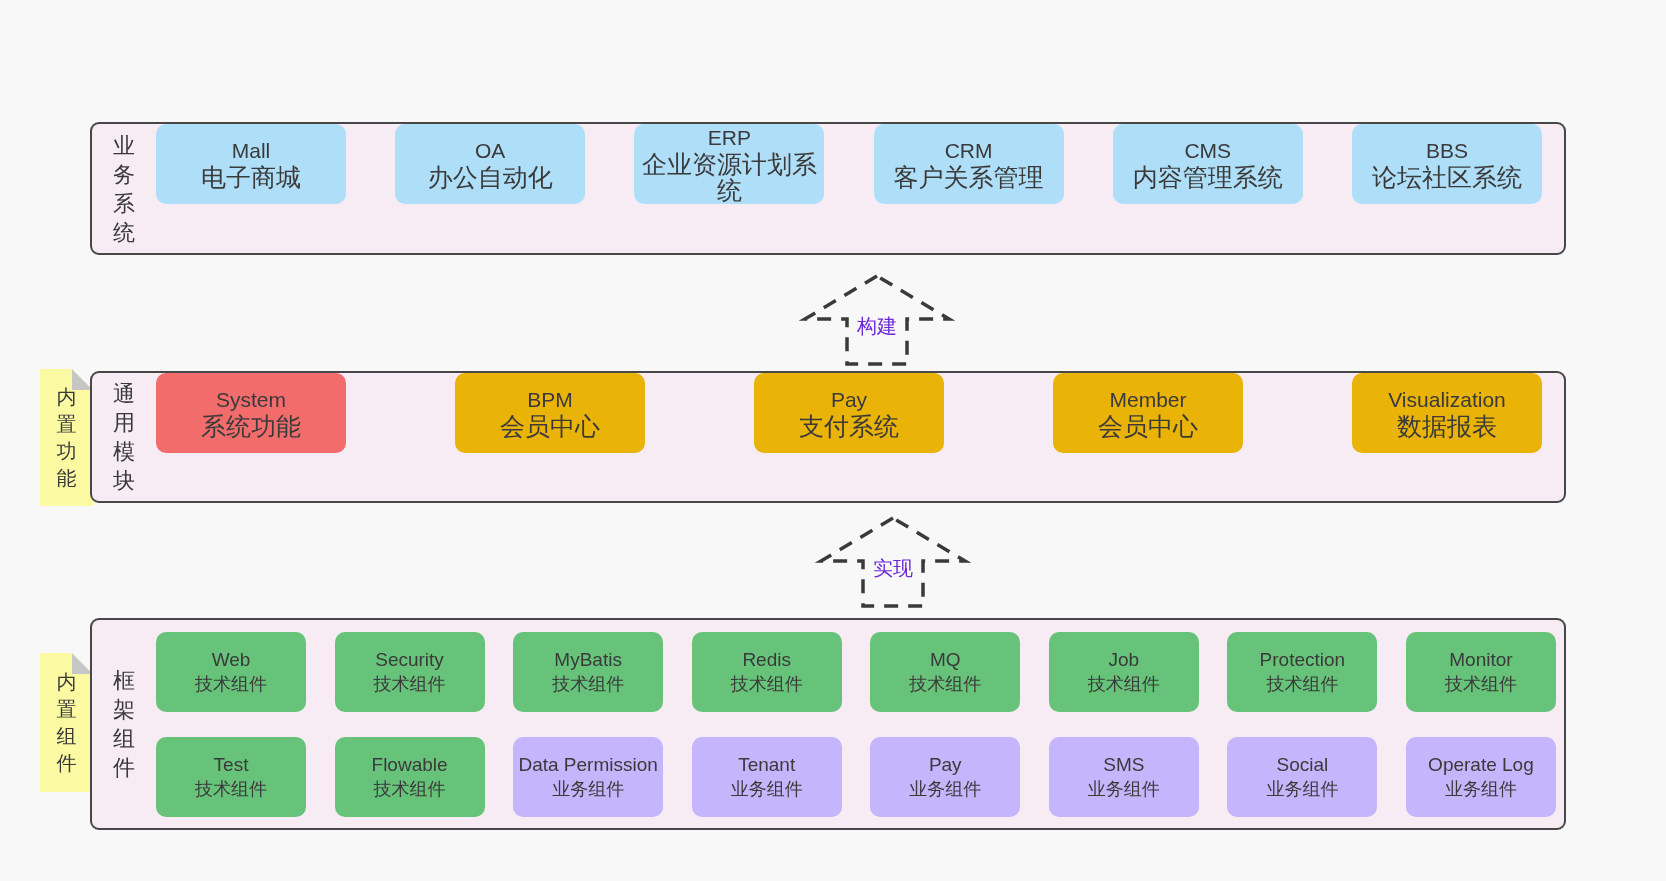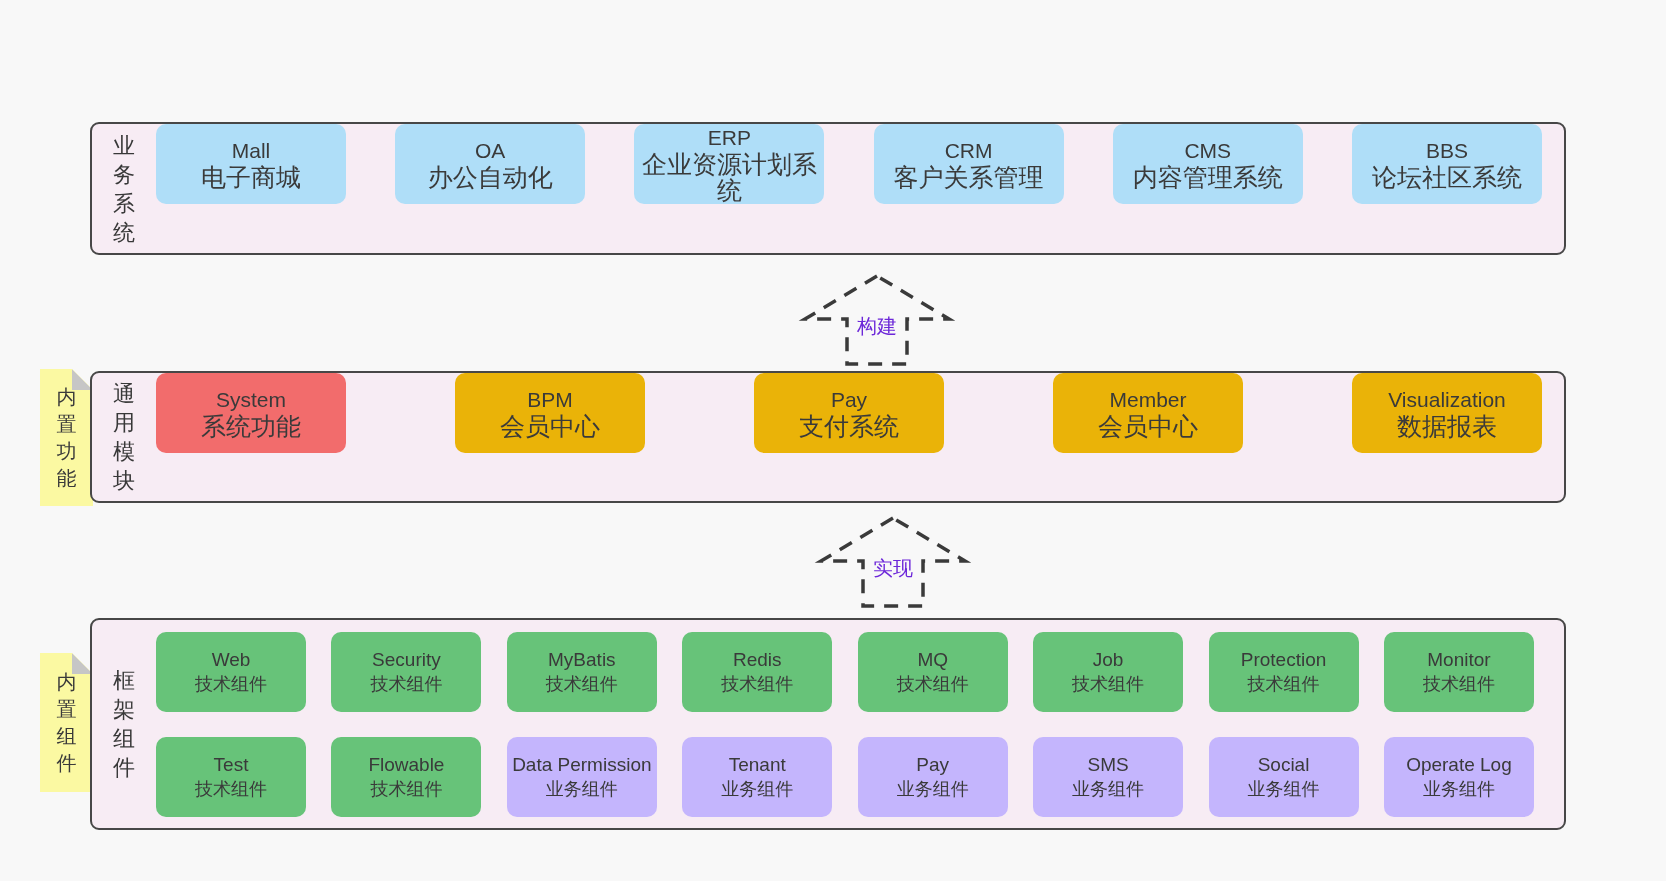--- a/index.html
+++ b/index.html
@@ -5,21 +5,21 @@
   html,body{margin:0;padding:0;background:#f8f8f8;font-family:"Liberation Sans",sans-serif;color:#3e3e3e;}
   .stage{position:relative;width:1666px;height:881px;overflow:hidden;background:#f8f8f8;}
 
   .panel{position:absolute;box-sizing:border-box;background:#f7ecf4;border:2px solid #474747;
          border-radius:9px;display:flex;z-index:1;}
   .side-label{width:64px;display:flex;flex-direction:column;align-items:center;justify-content:center;
               font-size:22px;line-height:29px;color:#383838;}
   .vchar{display:block;}
 
   .content{flex:1;display:flex;justify-content:space-between;padding-right:22px;}
-  .rows{flex:1;display:flex;flex-direction:column;justify-content:center;gap:25px;padding-right:30px;}
+  .rows{flex:1;display:flex;flex-direction:column;justify-content:center;gap:25px;padding-right:8px;}
   .row{display:flex;justify-content:space-between;}
 
   .box{box-sizing:border-box;border-radius:10px;display:flex;flex-direction:column;align-items:center;
        justify-content:center;text-align:center;color:#3a3a3a;}
   .content > .box{width:190px;height:80px;}
   .row  > .box{width:150px;height:80px;}
   .box-title{font-size:21px;line-height:26px;}
   .box-sub{font-size:25px;line-height:26px;}
   .row .box-title{font-size:19px;line-height:24px;}
   .row .box-sub{font-size:18px;line-height:24px;}

